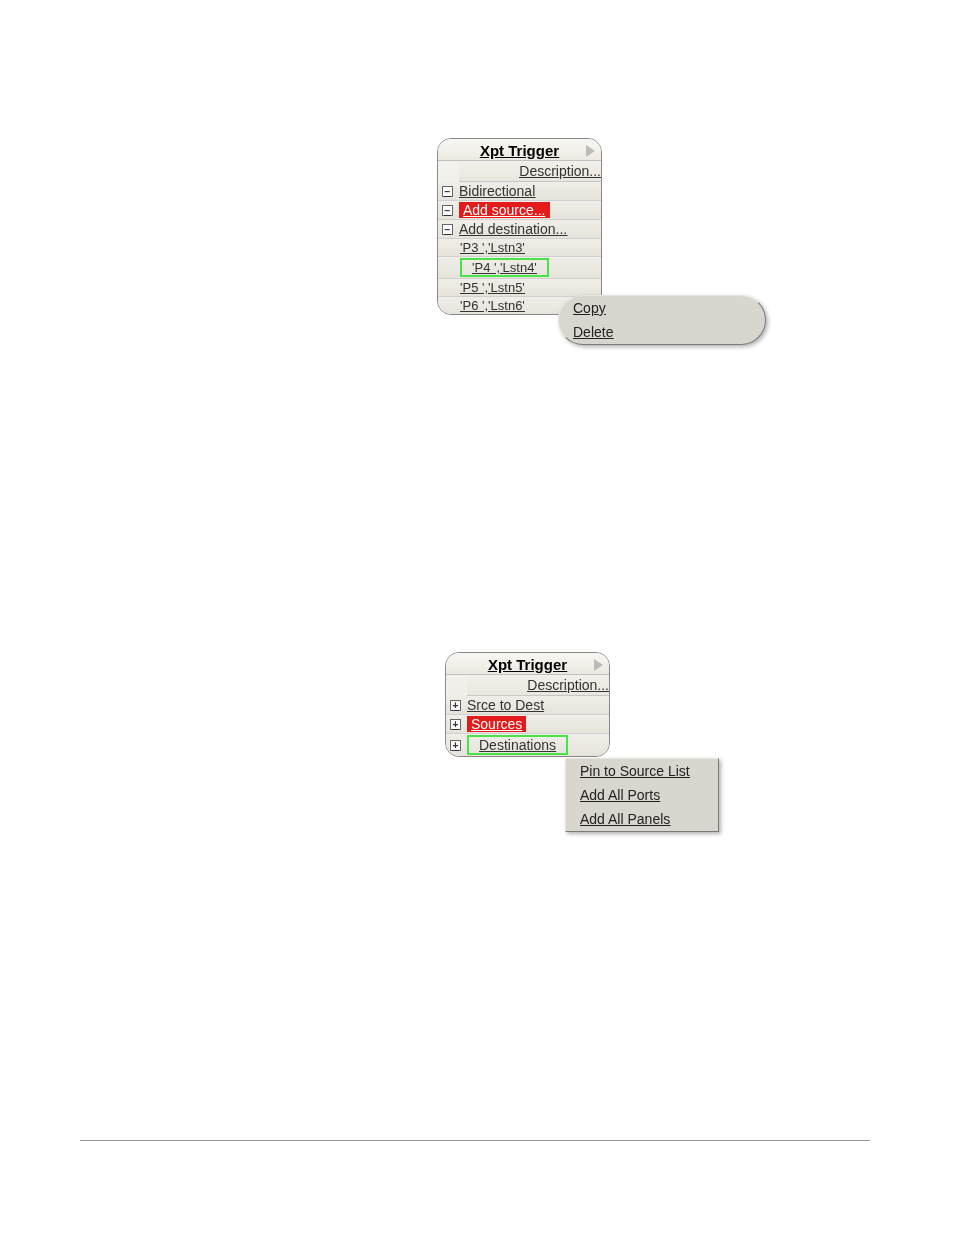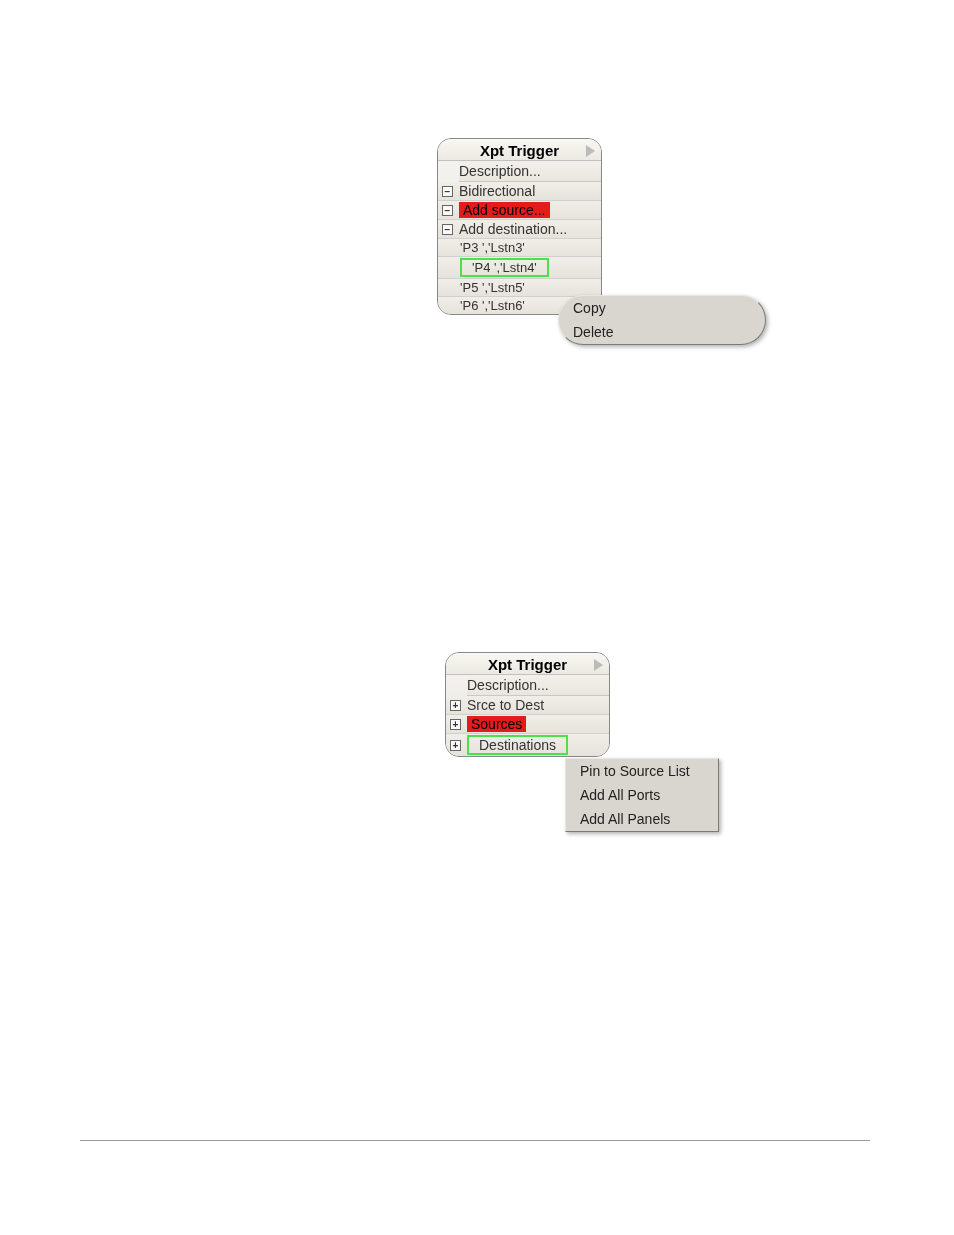--- a/index.html
+++ b/index.html
@@ -1,15 +1,15 @@
 <!DOCTYPE html>
 <html><head>
   <meta charset="utf-8">
   <style>
-    * { box-sizing: border-box; }
+    * { box-sizing: border-box; text-decoration: underline; }
     body {
       margin: 0;
       padding: 0;
       width: 954px;
       height: 1235px;
       background: #ffffff;
       font-family: Arial, sans-serif;
       position: relative;
     }
     .panel {
@@ -32,21 +32,21 @@
       position: absolute;
       right: 6px;
       top: 6px;
       width: 0; height: 0;
       border-top: 6px solid transparent;
       border-bottom: 6px solid transparent;
       border-left: 9px solid #bbb;
     }
     .panel-desc {
       font-size: 14px;
-      text-align: left;
+      text-align: right;
       padding: 2px 0;
       border-bottom: 1px solid #c8c8c8;
       background: linear-gradient(to bottom, #f2f0ea, #e9e6de);
       color: #333;
       margin-left: 21px;
     }
     .row {
       display: flex;
       align-items: center;
       font-size: 14px;
@@ -70,21 +70,21 @@
       font-weight: bold;
       color: #333;
       flex-shrink: 0;
     }
     .child-row {
       padding-left: 22px;
       font-size: 13px;
     }
     .red-box {
       background: #e41b1b;
-      color: #000000;
+      color: #ffffff;
       padding: 0 4px;
       display: inline-block;
     }
     .green-sel {
       border: 2px solid #4ae24a;
       padding: 0 10px;
       display: inline-block;
     }
     .ctxmenu {
       position: absolute;

